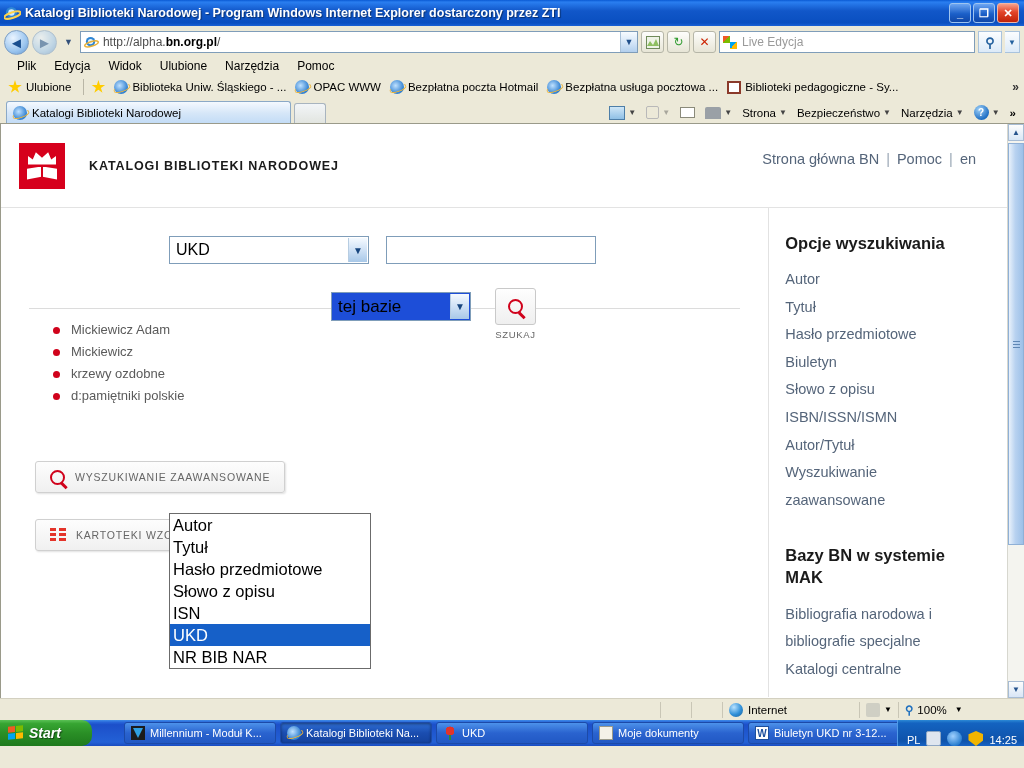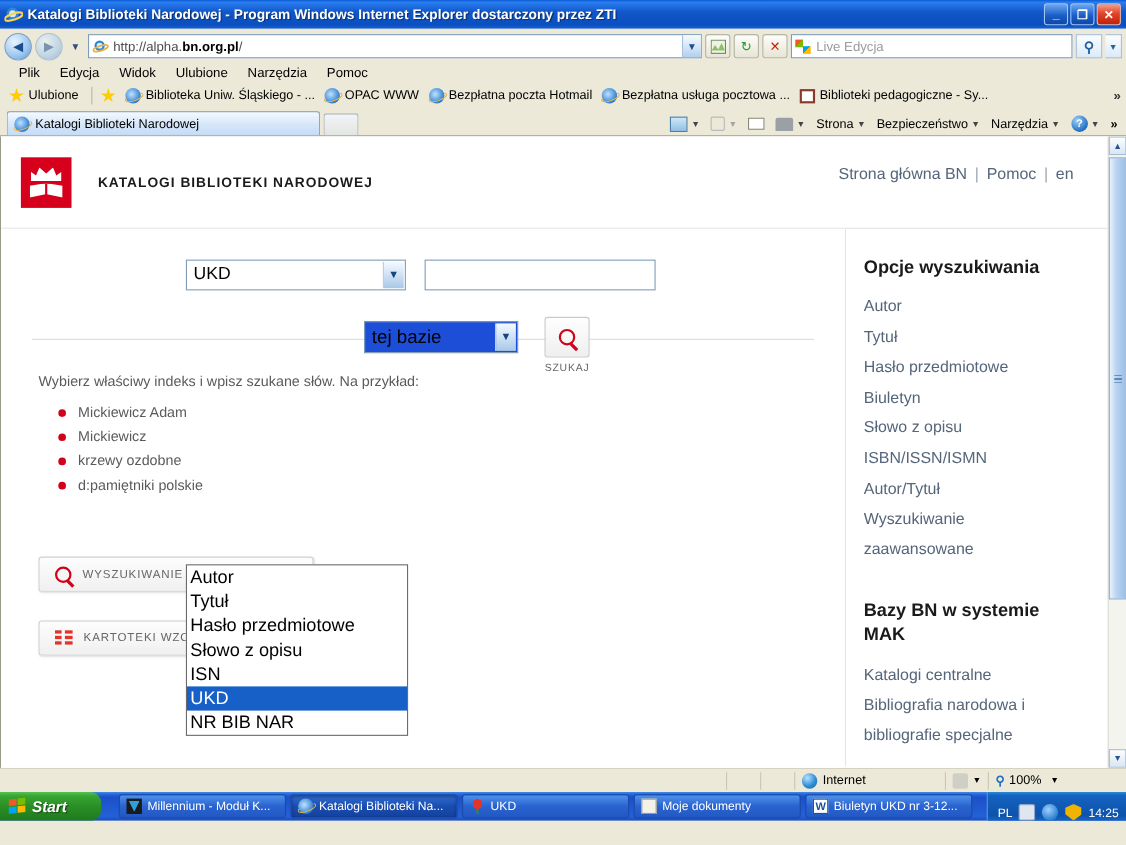--- a/index.html
+++ b/index.html
@@ -582,21 +582,20 @@
           <div id="szukaj">
             <div class="btn">
               <span class="magnifier"></span>
             </div>
             <div class="lbl">SZUKAJ</div>
           </div>
         </div>
 
         <hr class="rule">
 
-        <div id="hint">Wybierz właściwy indeks i wpisz szukane słów. Na przykład:</div>
 
         <ul id="exlist">
           <li>Mickiewicz Adam</li>
           <li>Mickiewicz</li>
           <li>krzewy ozdobne</li>
           <li>d:pamiętniki polskie</li>
         </ul>
 
         <div class="bigbtn" id="btn-adv">
           <span class="magnifier"></span>
@@ -625,22 +624,22 @@
         <h3>Opcje wyszukiwania</h3>
         <a href="#" class="rlink">Autor</a>
         <a href="#" class="rlink">Tytuł</a>
         <a href="#" class="rlink">Hasło przedmiotowe</a>
         <a href="#" class="rlink">Biuletyn</a>
         <a href="#" class="rlink">Słowo z opisu</a>
         <a href="#" class="rlink">ISBN/ISSN/ISMN</a>
         <a href="#" class="rlink">Autor/Tytuł</a>
         <a href="#" class="rlink" style="max-width:150px;">Wyszukiwanie zaawansowane</a>
         <h3 class="second" style="max-width:185px;">Bazy BN w systemie MAK</h3>
+        <a href="#" class="rlink" style="max-width:180px;">Bibliografia narodowa i bibliografie specjalne</a>
         <a href="#" class="rlink">Katalogi centralne</a>
-        <a href="#" class="rlink" style="max-width:180px;">Bibliografia narodowa i bibliografie specjalne</a>
       </div>
     </div>
   </div>
 
   <div id="pagescroll">
     <div class="sb-btn">▲</div>
     <div class="sb-track">
       <div class="sb-thumb">
         <span class="sb-grip"></span>
       </div>
@@ -671,21 +670,21 @@
     <span>100%</span>
     <span style="font-size:8px;margin-left:8px;">▼</span>
   </span>
 </div>
 
 <div id="taskbar">
   <span id="start">
     <span class="winlogo"></span>
     <span>Start</span>
   </span>
-  <span class="taskitem" style="margin-left:16px;text-align:right;">
+  <span class="taskitem" style="margin-left:32px;text-align:right;">
     <span class="ti tv"></span>
     <span>Millennium - Moduł K...</span>
   </span>
   <span class="taskitem active">
     <span class="ti ieico"></span>
     <span>Katalogi Biblioteki Na...</span>
   </span>
   <span class="taskitem">
     <span class="ti rose"></span>
     <span>UKD</span>

